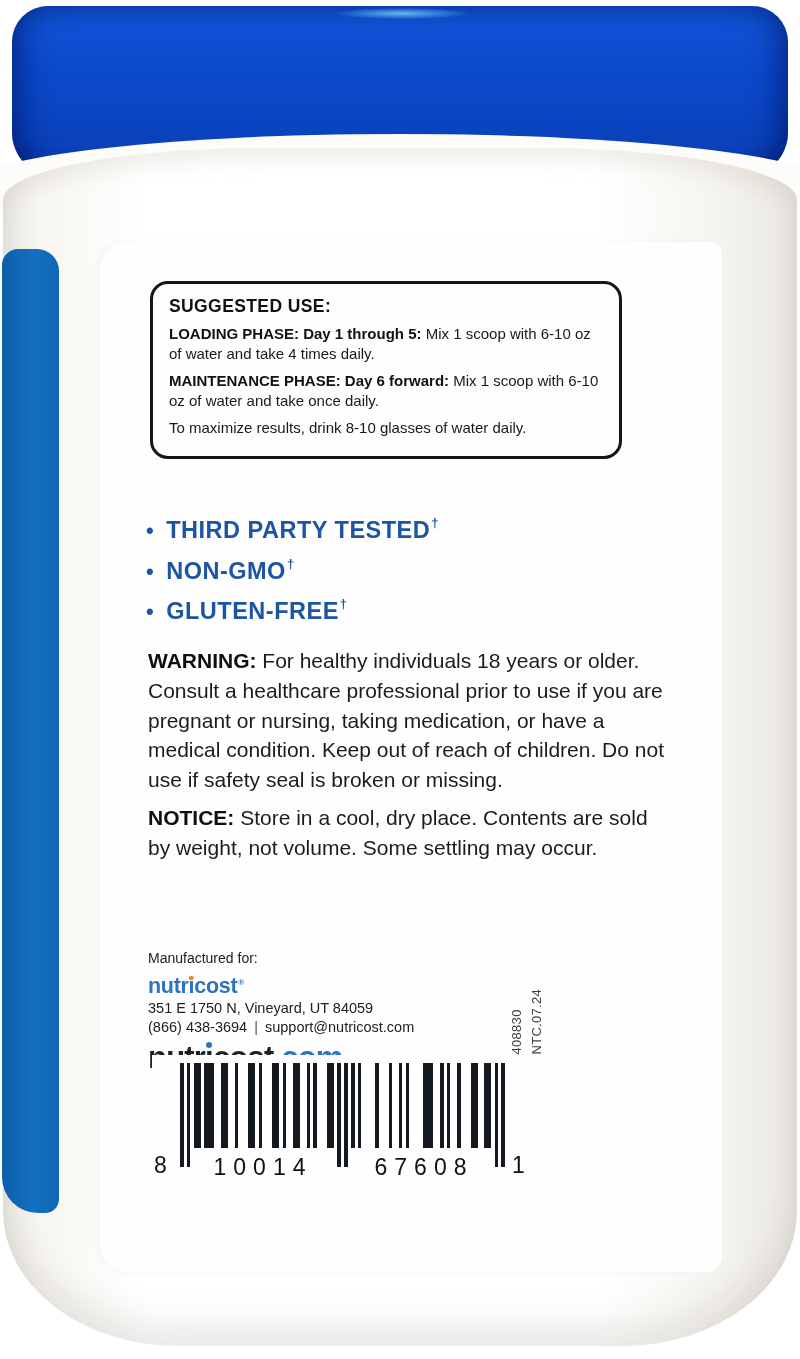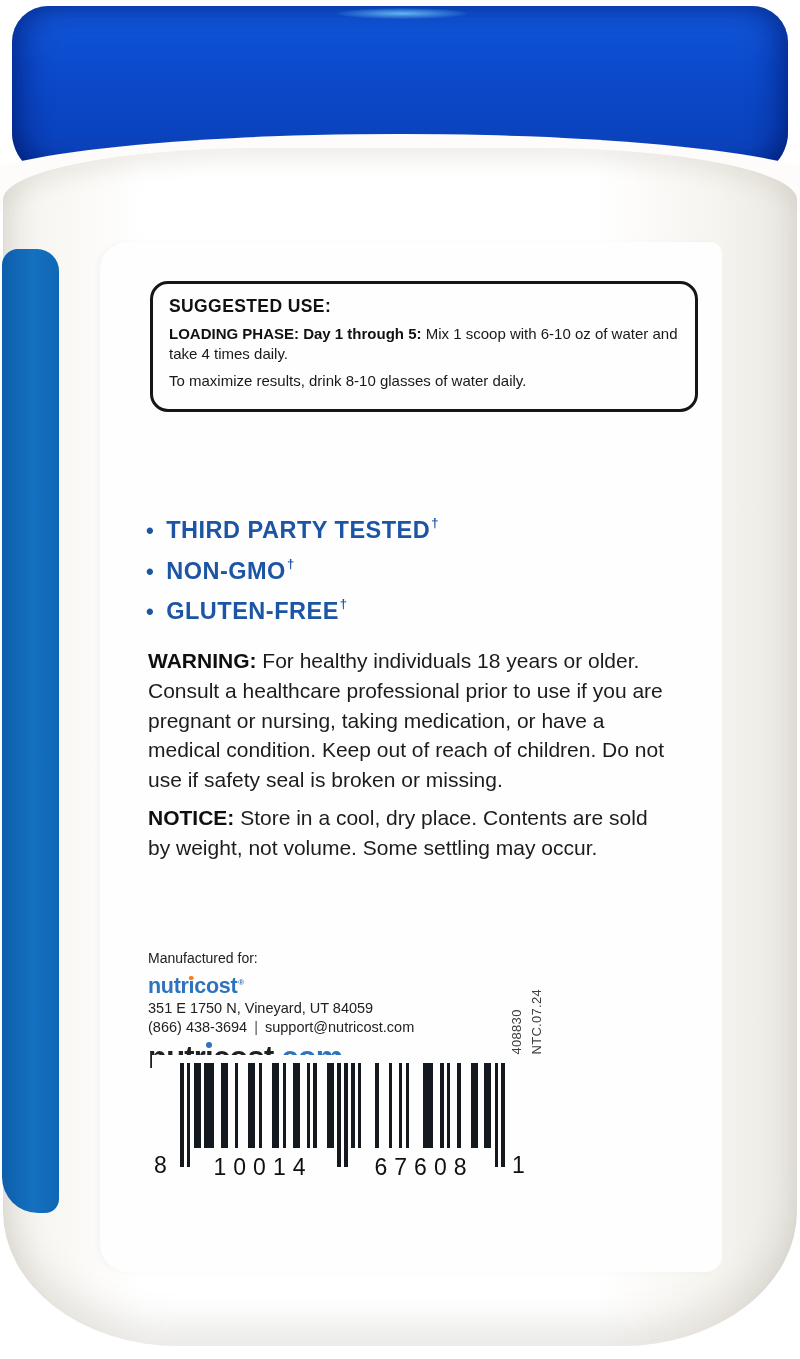--- a/index.html
+++ b/index.html
@@ -37,21 +37,21 @@
     box-shadow:-3px 0 6px rgba(0,0,0,.03);
   }
   .side-strip {
     position:absolute; left:2px; top:249px; width:57px; height:964px;
     background:linear-gradient(90deg,#0d5fab 0%,#1470c0 55%,#0f67b4 100%);
     border-radius:16px 22px 14px 36px;
   }
 
   
   .su-box {
-    position:absolute; left:150px; top:281px; width:548px;
+    position:absolute; left:150px; top:281px; width:472px;
     border:3px solid #161616; border-radius:18px; padding:12px 16px 11px;
     background:transparent;
   }
   .su-title { font-size:17.5px; font-weight:bold; letter-spacing:.4px; color:#111; margin-bottom:4px; }
   .su-box p { font-size:15px; line-height:1.33; margin:7px 0; color:#191919; }
   .su-box b { font-weight:bold; color:#111; }
 
   
   .claims { position:absolute; left:146px; top:517px; }
   .claim {
@@ -108,20 +108,21 @@
     <div class="lid-highlight"></div>
   </div>
   <div class="neck"></div>
   <div class="jar"></div>
   <div class="label-panel"></div>
   <div class="side-strip"></div>
 
   <div class="su-box">
     <div class="su-title">SUGGESTED USE:</div>
     <p><b>LOADING PHASE: Day 1 through 5:</b> <span>Mix 1 scoop with 6-10 oz of water and take 4 times daily.</span></p>
+    <p><b>MAINTENANCE PHASE: Day 6 forward:</b> <span>Mix 1 scoop with 6-10 oz of water and take once daily.</span></p>
     <p>To maximize results, drink 8-10 glasses of water daily.</p>
   </div>
 
   <div class="claims">
     <div class="claim">
       <span class="bullet">•</span>
       <span><span>THIRD PARTY TESTED</span><sup>†</sup></span>
     </div>
     <div class="claim">
       <span class="bullet">•</span>

